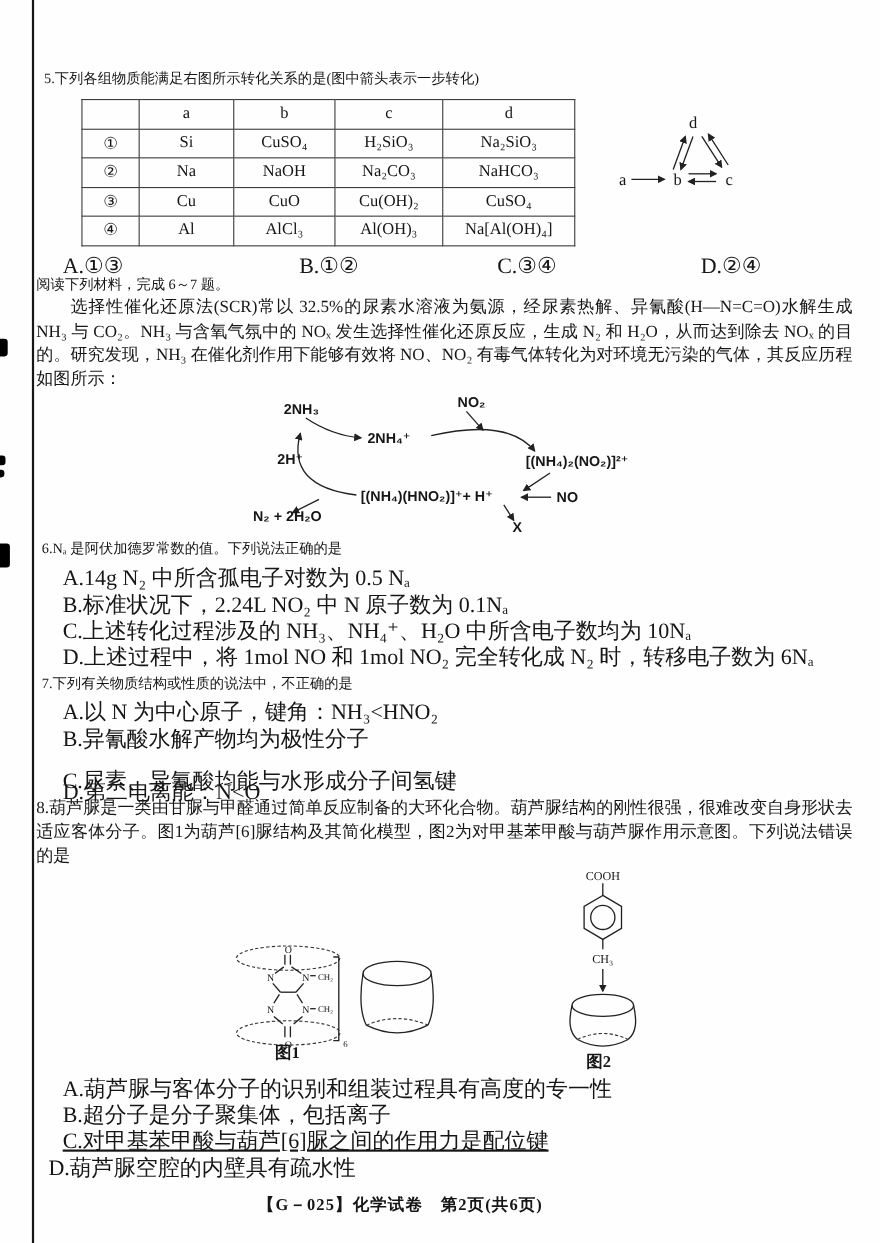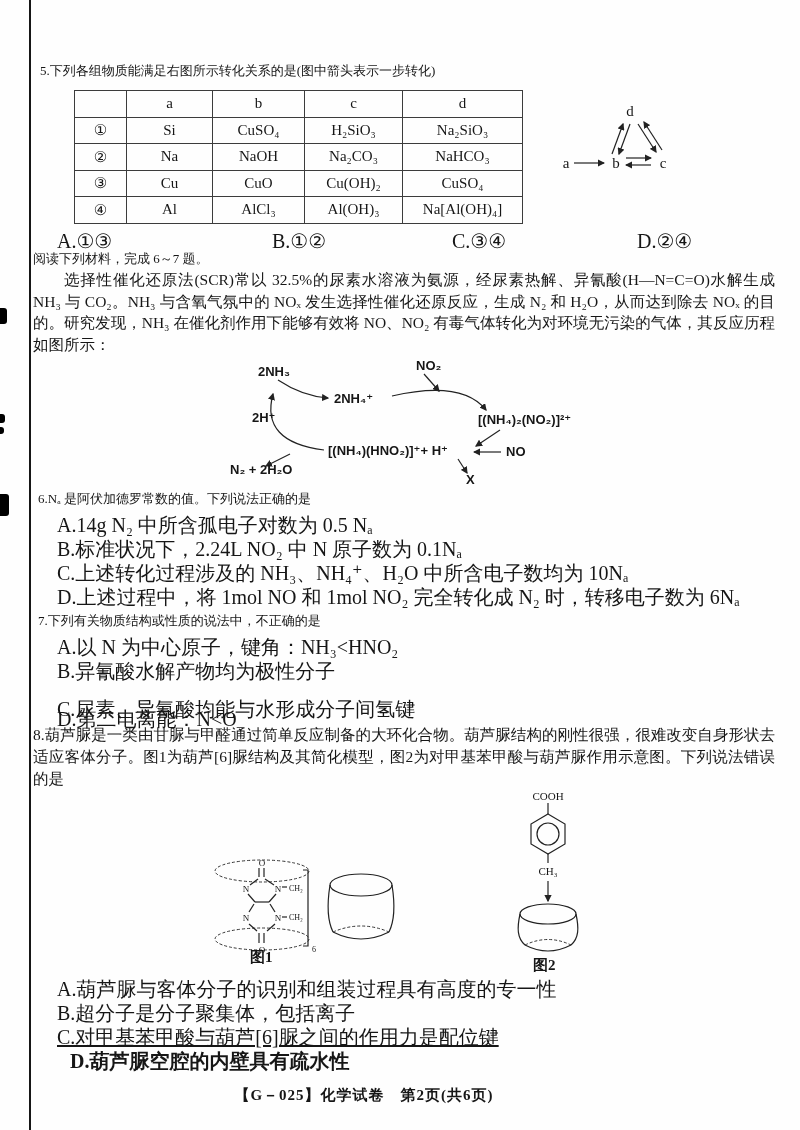--- a/index.html
+++ b/index.html
@@ -217,17 +217,17 @@
     <path class="stroke" d="M78,126 C81,140 81,150 73,157"></path>
     <path class="stroke" d="M27,157 Q50,169 73,157"></path>
     <path class="dash" d="M27,157 Q50,146 73,157"></path>
   </svg>
 
   <div class="abs figlbl" style="left:533px;top:956px;">图2</div>
 
   <div class="abs opt" style="left:57px;top:976px;">A.葫芦脲与客体分子的识别和组装过程具有高度的专一性</div>
   <div class="abs opt" style="left:57px;top:1000px;text-align:center;">B.超分子是分子聚集体，包括离子</div>
   <div class="abs opt" style="left:57px;top:1024px;text-decoration:underline;">C.对甲基苯甲酸与葫芦[6]脲之间的作用力是配位键</div>
-  <div class="abs opt" style="left:70px;top:1048px;font-weight:bold;">D.葫芦脲空腔的内壁具有疏水性</div>
+  <div class="abs opt" style="left:44px;top:1048px;">D.葫芦脲空腔的内壁具有疏水性</div>
 
   <div class="footer">【G－025】化学试卷　第2页(共6页)</div>
 
 </div>
 
 </body></html>

